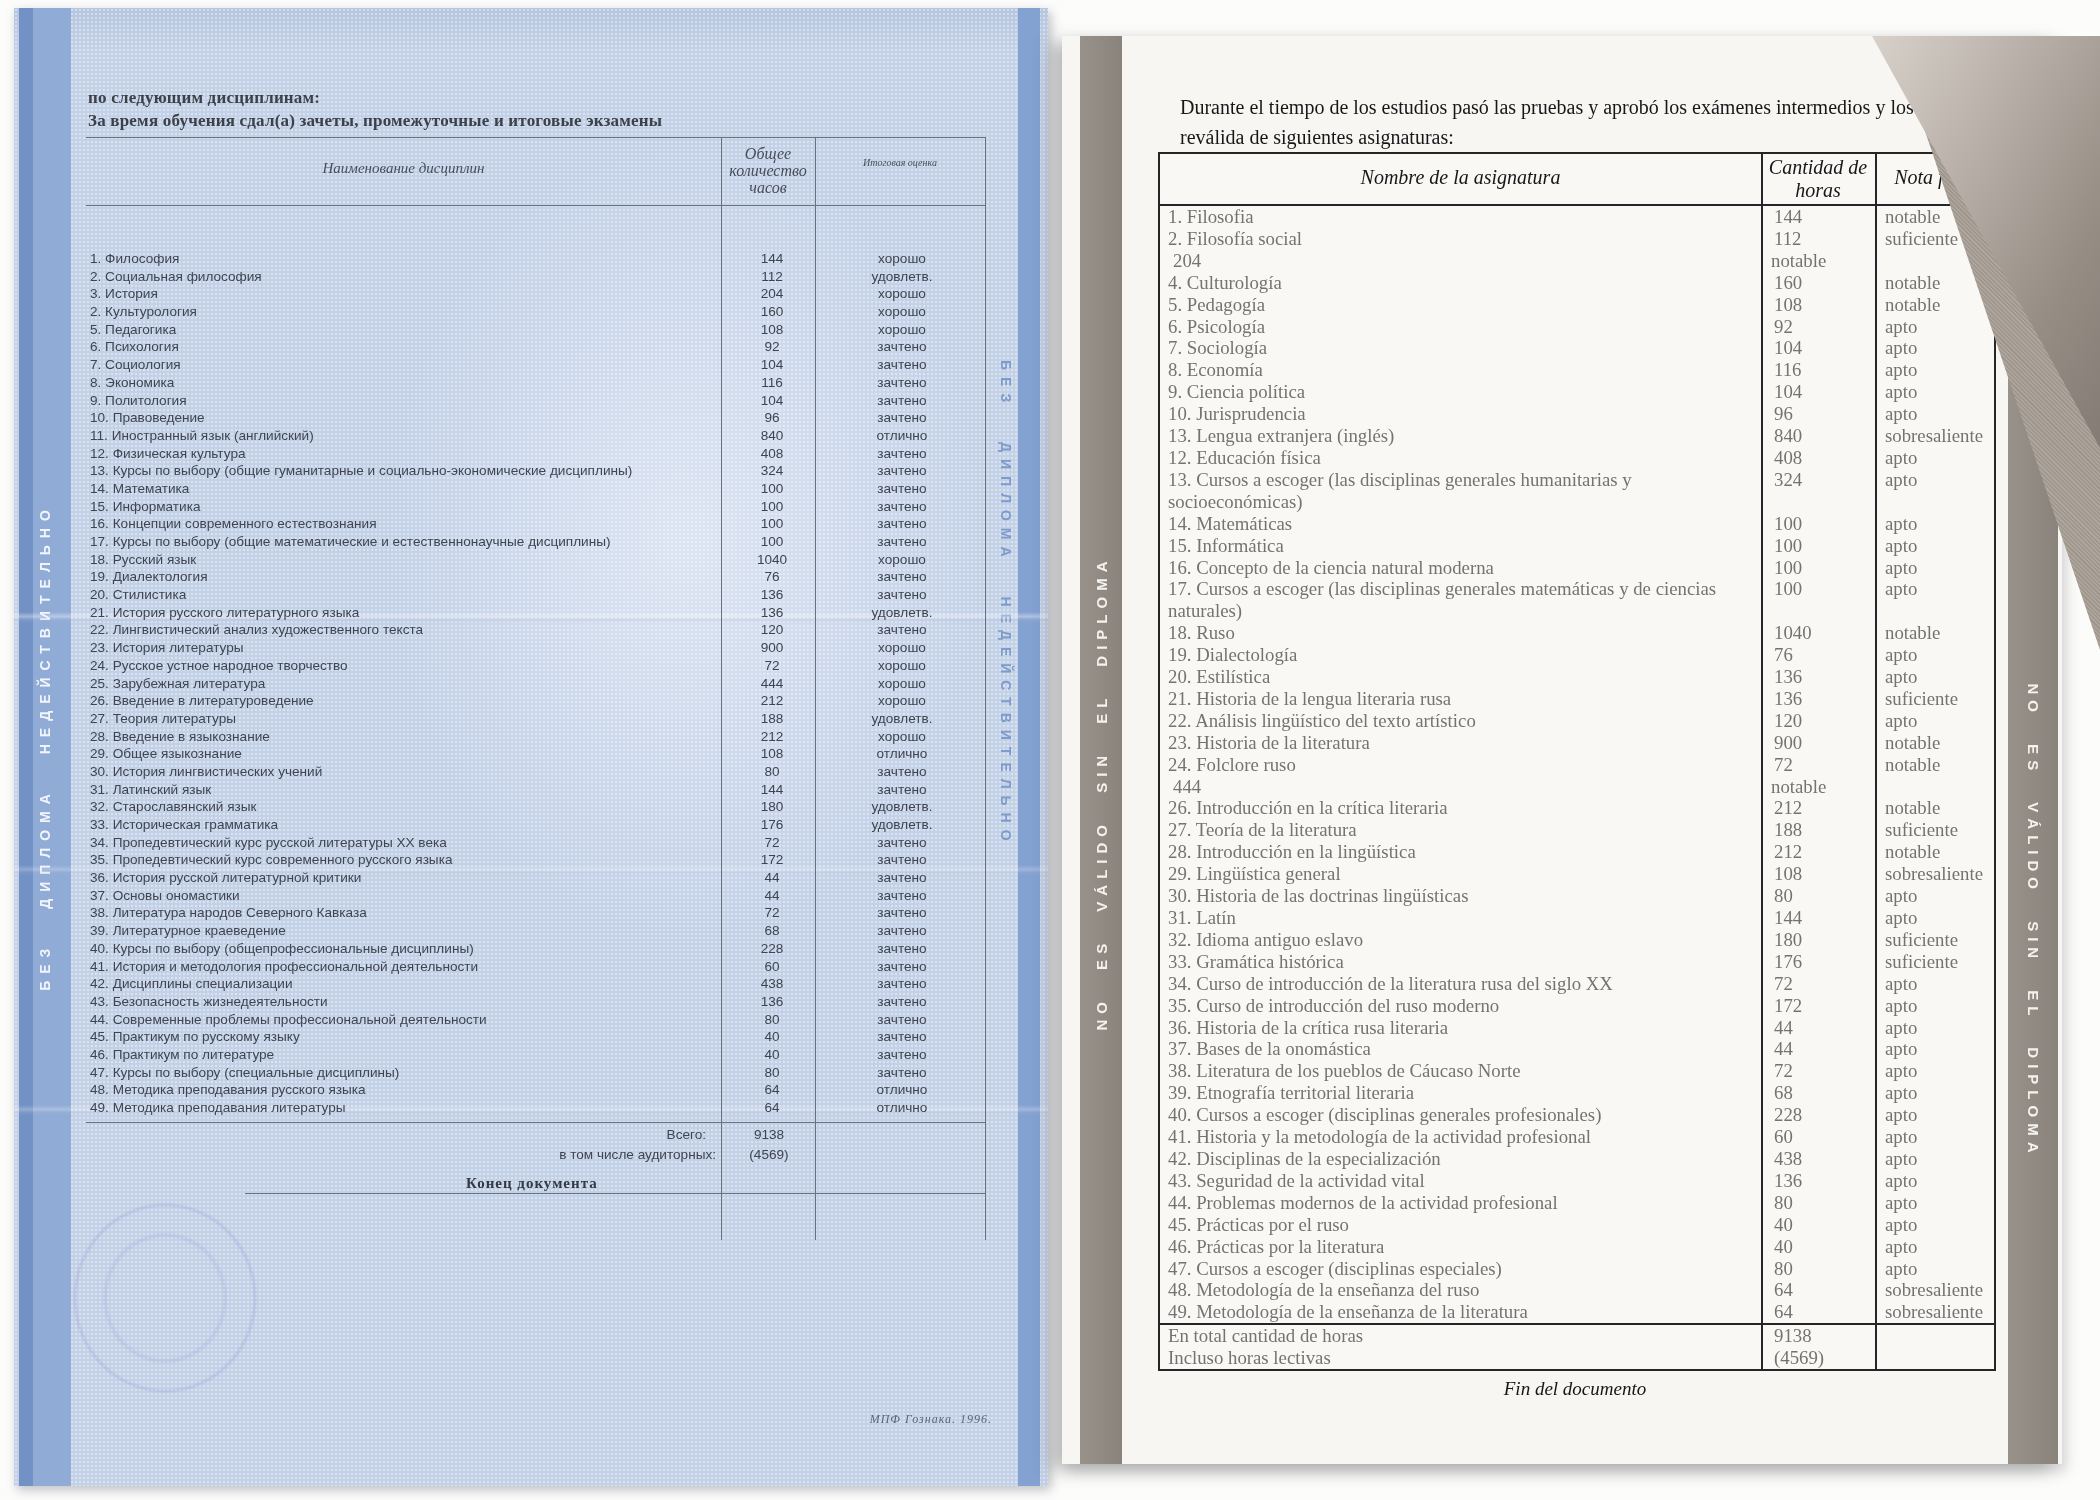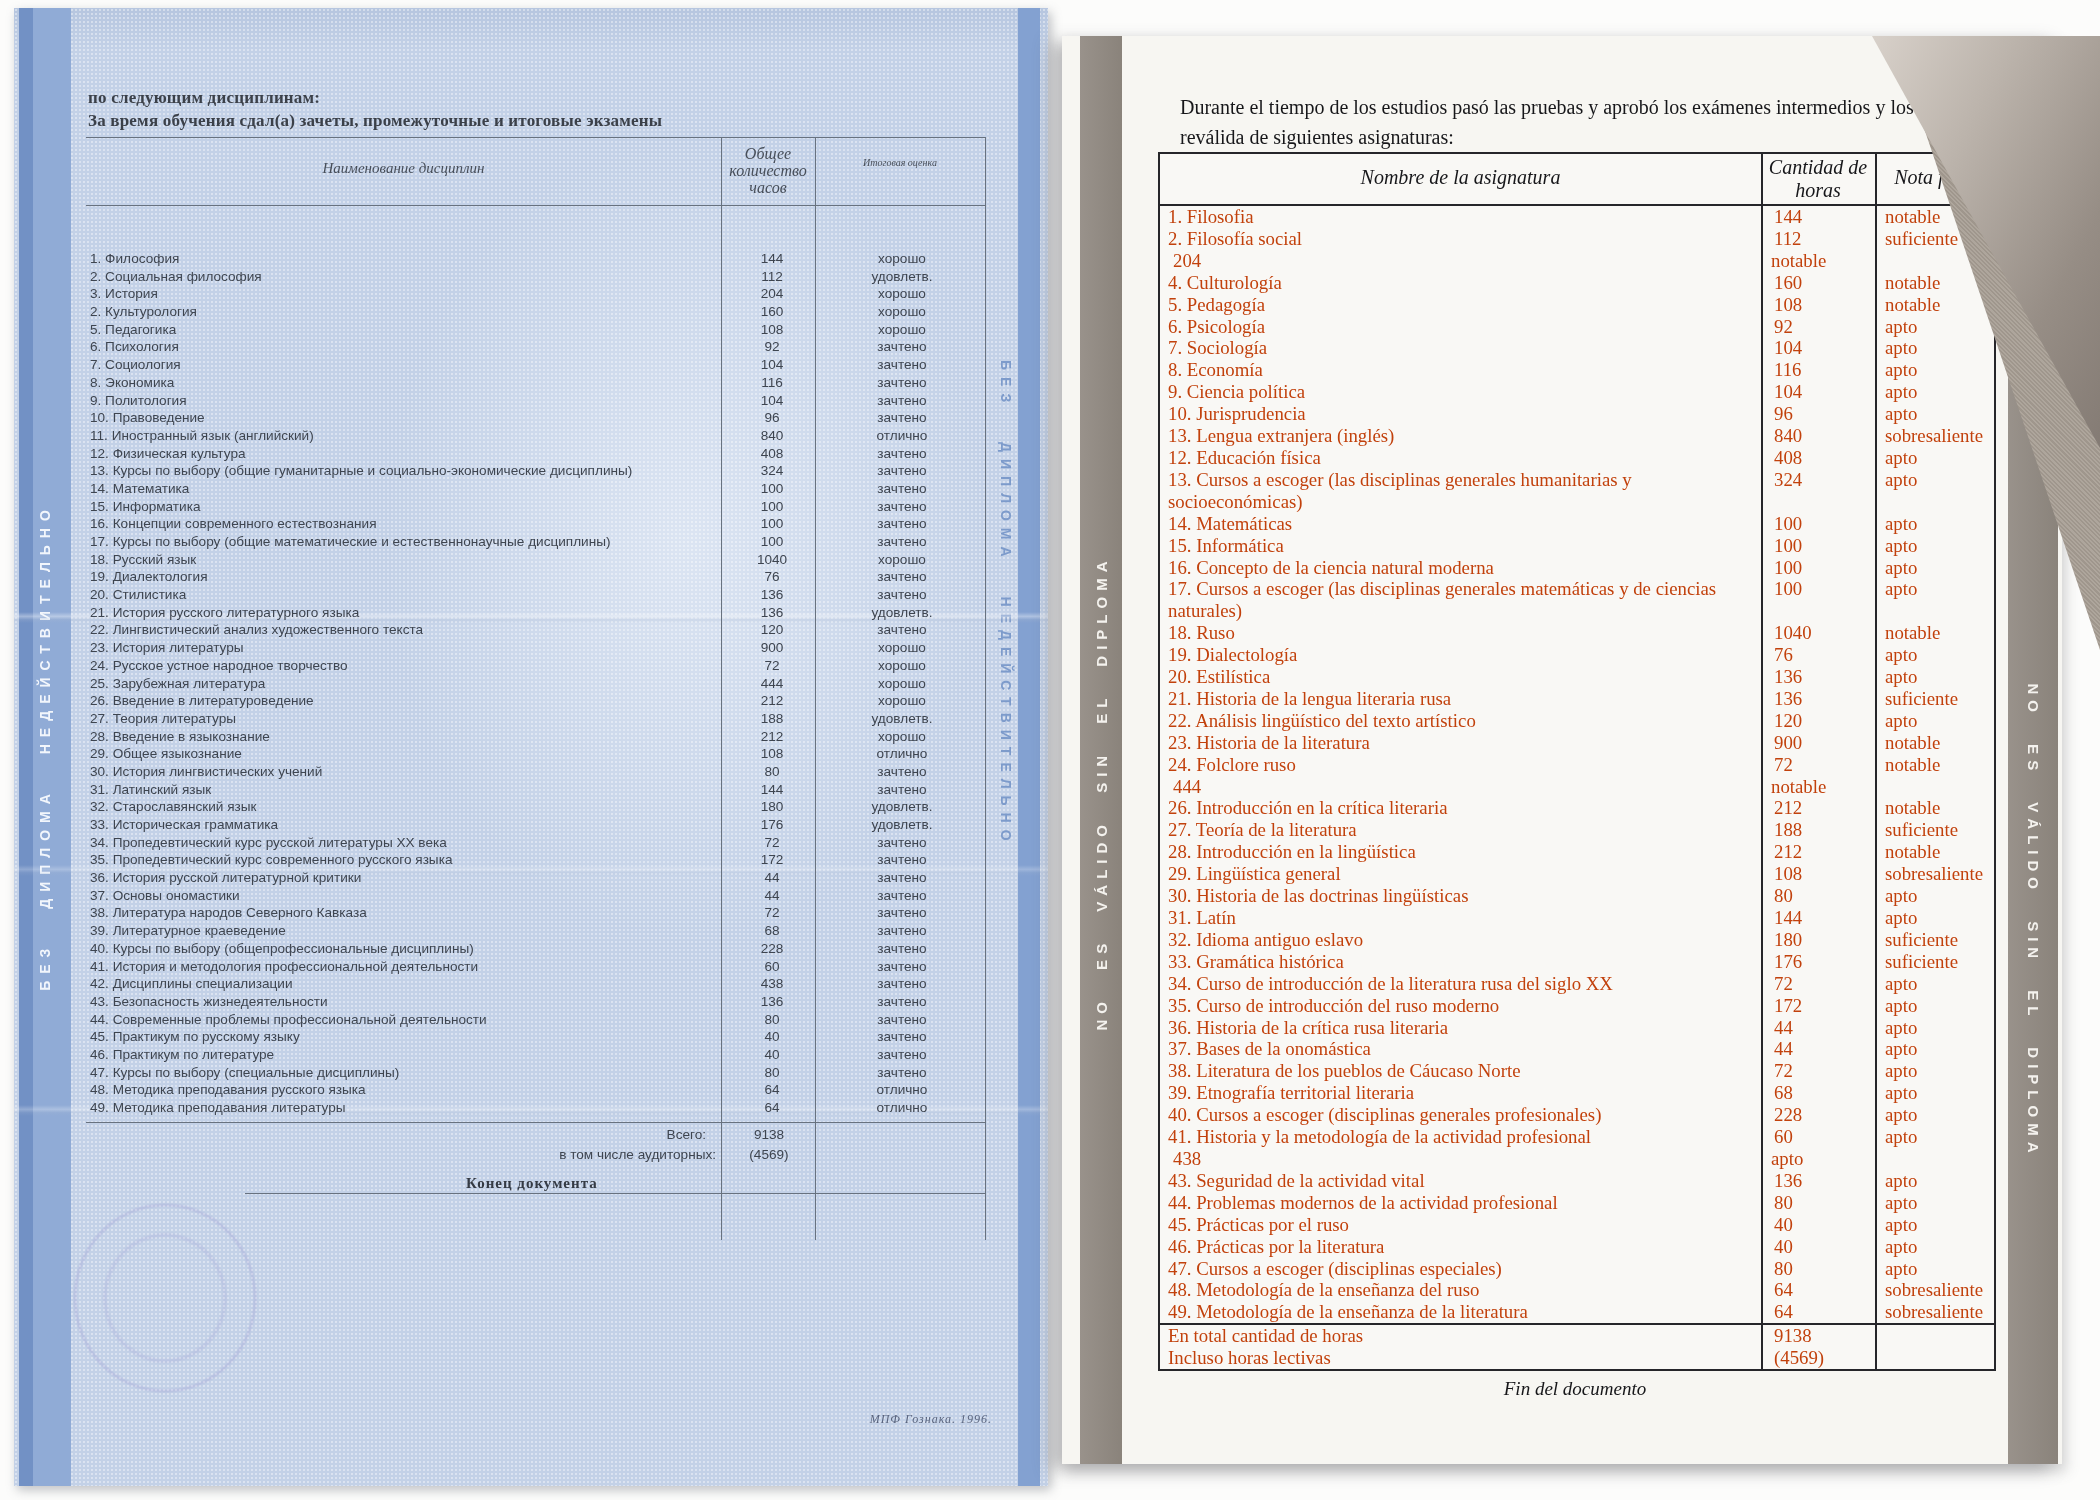--- a/index.html
+++ b/index.html
@@ -60,21 +60,21 @@
   .es-header{position:absolute;left:118px;top:56px;width:900px;white-space:nowrap;
     font:20px/30px "Liberation Serif",serif;color:#17171a;}
   .es-table{position:absolute;left:96px;top:116px;width:834px;border:2px solid #26262a;background:rgba(255,255,255,.25);}
   .es-thead{position:relative;height:50px;border-bottom:2px solid #26262a;
     font:italic 20px/23px "Liberation Serif",serif;color:#17171a;}
   .es-thead .h-name{position:absolute;left:0;top:12px;width:601px;text-align:center;}
   .es-thead .h-hrs{position:absolute;left:601px;top:2px;width:114px;text-align:center;}
   .es-thead .h-grd{position:absolute;left:715px;top:12px;right:0;text-align:center;}
   .es-vline{position:absolute;top:0;bottom:0;width:2px;background:#26262a;}
   .es-row{display:grid;grid-template-columns:601px 114px 1fr;
-    font:18.8px/21.9px "Liberation Serif",serif;color:#c2410c;}
+    font:18.8px/21.9px "Liberation Serif",serif;color:#737373;}
   .es-row .name{padding-left:8px;}
   .es-row .hrs{padding-left:13px;}
   .es-row .grd{padding-left:10px;}
   .es-totals{border-top:2px solid #26262a;}
   .es-fin{position:absolute;left:96px;width:834px;top:1342px;text-align:center;
     font:italic 19px "Liberation Serif",serif;color:#17171a;}
 
   
   .fold-under{position:absolute;left:1893px;top:36px;width:207px;height:614px;
     clip-path:polygon(0 0,100% 0,100% 100%);
@@ -604,20 +604,21 @@
             <span class="name">40. Cursos a escoger (disciplinas generales profesionales)</span>
             <span class="hrs">228</span>
             <span class="grd">apto</span>
           </div>
           <div class="es-row">
             <span class="name">41. Historia y la metodología de la actividad profesional</span>
             <span class="hrs">60</span>
             <span class="grd">apto</span>
           </div>
           <div class="es-row">
+            <span class="name">42. Disciplinas de la especialización</span>
             <span class="hrs">438</span>
             <span class="grd">apto</span>
           </div>
           <div class="es-row">
             <span class="name">43. Seguridad de la actividad vital</span>
             <span class="hrs">136</span>
             <span class="grd">apto</span>
           </div>
           <div class="es-row">
             <span class="name">44. Problemas modernos de la actividad profesional</span>

